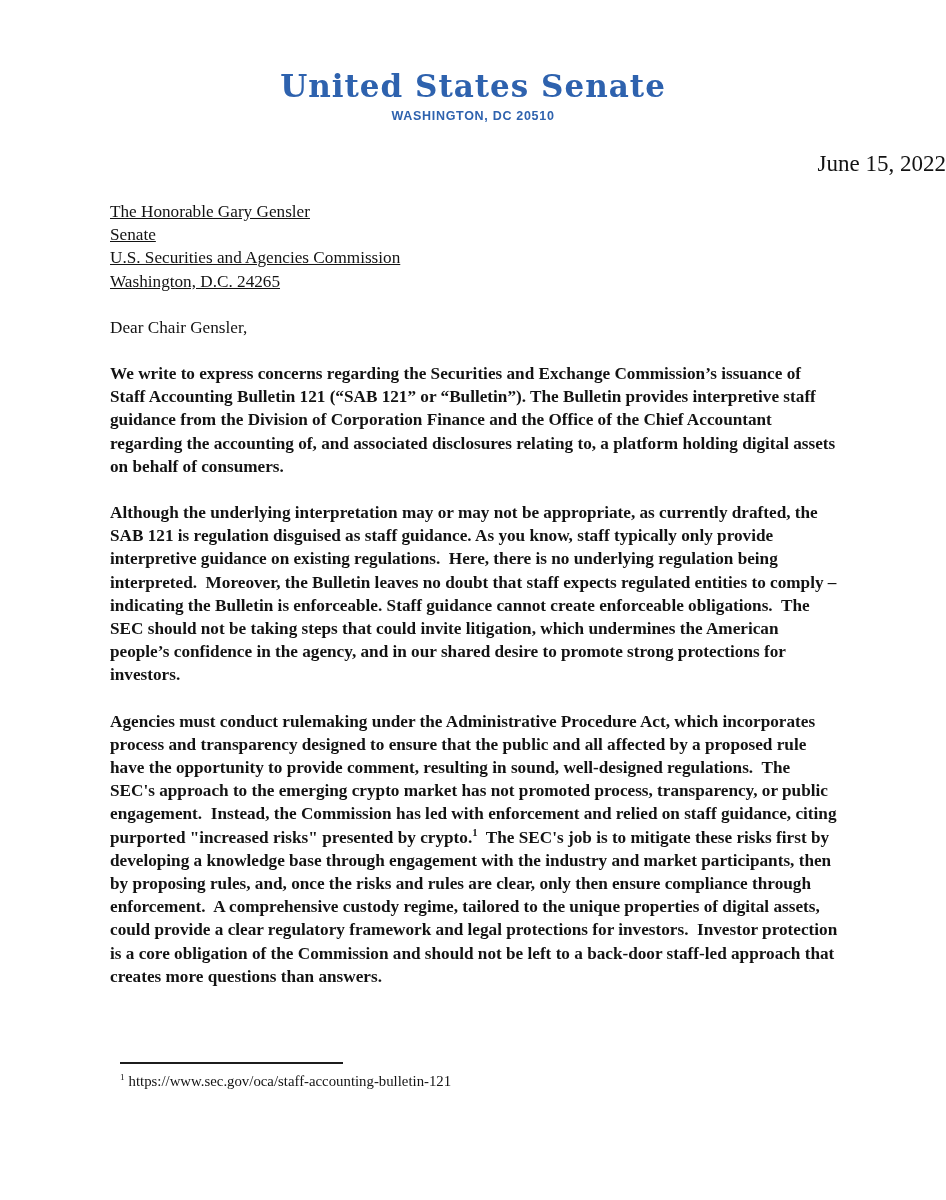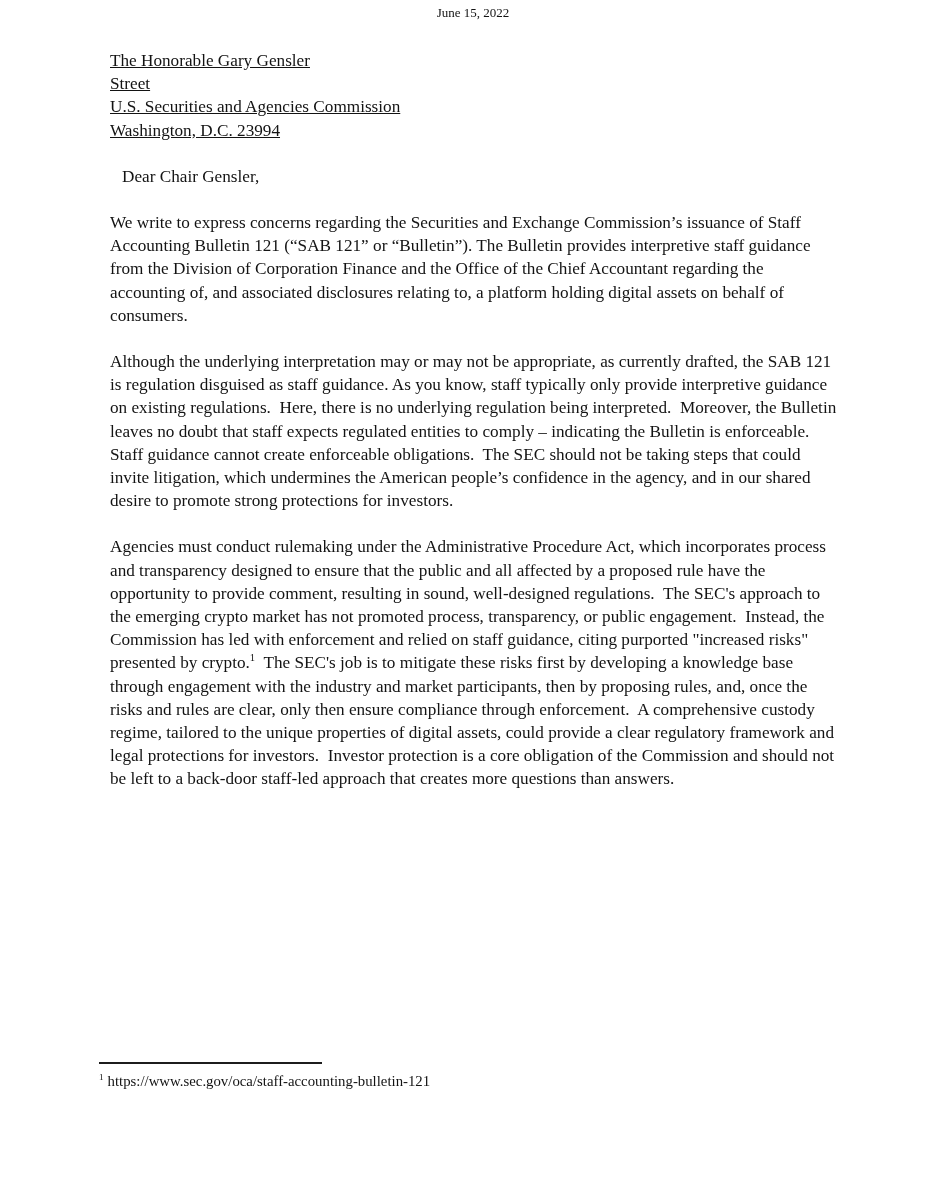--- a/index.html
+++ b/index.html
@@ -28,49 +28,50 @@
     letter-spacing: 1px;
   }
   .org-address {
     margin-top: 5px;
     font-family: "Liberation Sans", sans-serif;
     font-weight: bold;
     font-size: 12.5px;
     letter-spacing: 0.7px;
   }
   .letter-date {
-    margin-top: 1px;
-    text-align: center;
-    font-size: 13px;
+    margin-top: 29px;
+    text-align: right;
+    font-size: 23px;
     line-height: 23px;
   }
   .letter-body {
     margin: 25px 108px 0 110px;
     font-size: 17.2px;
     line-height: 23.2px;
   }
   .recipient-block {
     margin: 0 0 23px 0;
     text-decoration: underline;
   }
   .salutation {
-    margin: 0 0 23px 12px;
+    margin: 0 0 23px 0;
   }
   p.para {
     margin: 0 0 23px 0;
     white-space: pre-wrap;
+    font-weight: bold;
   }
   sup.note-ref {
     font-size: 0.62em;
     vertical-align: super;
     line-height: 0;
   }
   .footnote-block {
     position: absolute;
-    left: 99px;
+    left: 120px;
     top: 1062px;
     width: 728px;
   }
   .footnote-rule {
     width: 223px;
     border-top: 2px solid #1c1c1c;
     height: 0;
   }
   .footnote-line {
     margin-top: 8px;
@@ -79,30 +80,34 @@
   }
   .footnote-line sup.note-ref {
     margin-right: 4px;
   }
 </style>
 </head>
 <body>
 
 <div class="page">
 
+  <header class="letterhead">
+    <div class="org-title" style="color: rgb(46, 98, 174);">United States Senate</div>
+    <div class="org-address" style="color: rgb(46, 98, 174);">WASHINGTON, DC 20510</div>
+  </header>
 
   <div class="letter-date">June 15, 2022</div>
 
   <div class="letter-body">
 
     <div class="recipient-block">
       <div>The Honorable Gary Gensler</div>
-      <div>Street</div>
+      <div>Senate</div>
       <div>U.S. Securities and Agencies Commission</div>
-      <div>Washington, D.C. 23994</div>
+      <div>Washington, D.C. 24265</div>
     </div>
 
     <p class="salutation">Dear Chair Gensler,</p>
 
     <p class="para">We write to express concerns regarding the Securities and Exchange Commission’s issuance of Staff Accounting Bulletin 121 (“SAB 121” or “Bulletin”). The Bulletin provides interpretive staff guidance from the Division of Corporation Finance and the Office of the Chief Accountant regarding the accounting of, and associated disclosures relating to, a platform holding digital assets on behalf of consumers.</p>
 
     <p class="para">Although the underlying interpretation may or may not be appropriate, as currently drafted, the SAB 121 is regulation disguised as staff guidance. As you know, staff typically only provide interpretive guidance on existing regulations.  Here, there is no underlying regulation being interpreted.  Moreover, the Bulletin leaves no doubt that staff expects regulated entities to comply – indicating the Bulletin is enforceable. Staff guidance cannot create enforceable obligations.  The SEC should not be taking steps that could invite litigation, which undermines the American people’s confidence in the agency, and in our shared desire to promote strong protections for investors.</p>
 
     <p class="para"><span>Agencies must conduct rulemaking under the Administrative Procedure Act, which incorporates process and transparency designed to ensure that the public and all affected by a proposed rule have the opportunity to provide comment, resulting in sound, well-designed regulations.  The SEC's approach to the emerging crypto market has not promoted process, transparency, or public engagement.  Instead, the Commission has led with enforcement and relied on staff guidance, citing purported "increased risks" presented by crypto.</span><sup class="note-ref">1</sup><span>  The SEC's job is to mitigate these risks first by developing a knowledge base through engagement with the industry and market participants, then by proposing rules, and, once the risks and rules are clear, only then ensure compliance through enforcement.  A comprehensive custody regime, tailored to the unique properties of digital assets, could provide a clear regulatory framework and legal protections for investors.  Investor protection is a core obligation of the Commission and should not be left to a back-door staff-led approach that creates more questions than answers.</span></p>
 

